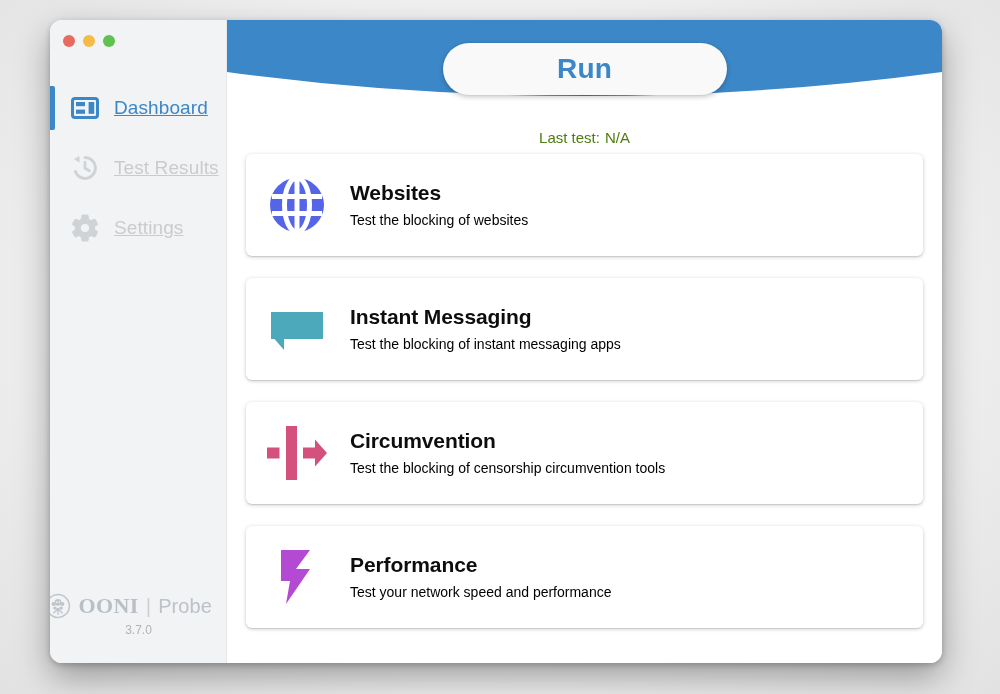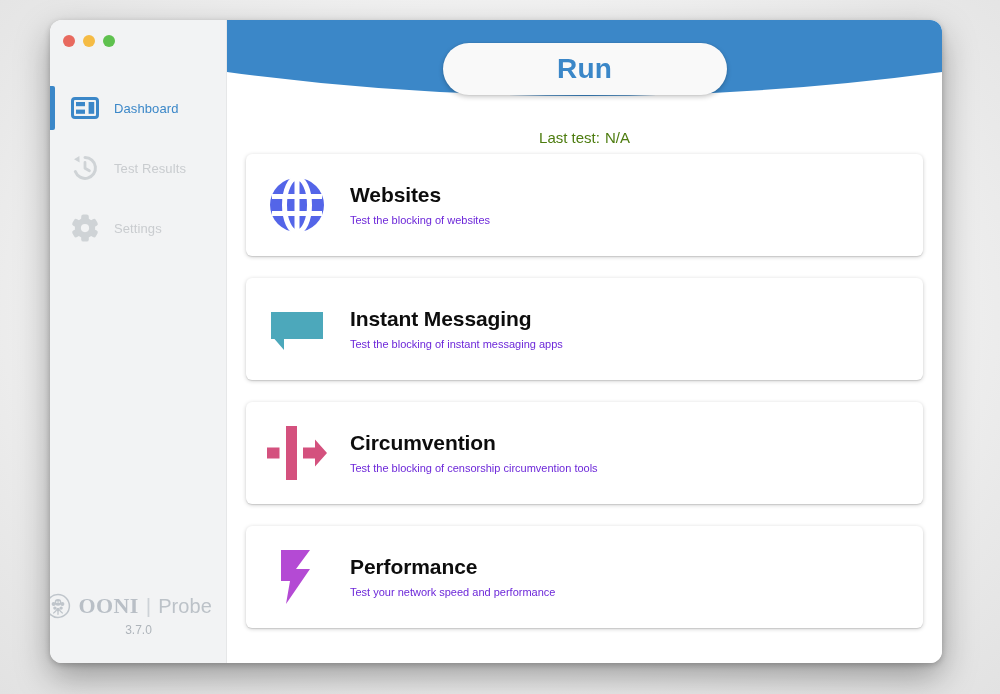--- a/index.html
+++ b/index.html
@@ -62,24 +62,25 @@
     position: absolute;
     left: 0; top: 8px;
     width: 5px; height: 44px;
     background: #3b87c8;
     border-radius: 0 2px 2px 0;
   }
 
   .nav-ico { width: 30px; height: 30px; flex: 0 0 30px; display: block; }
 
   .nav-label {
-    font-size: 13px;
+    font-size: 19px;
     letter-spacing: .1px;
     color: #3b87c8;
     white-space: nowrap;
+    text-decoration: underline;
   }
   .nav-item.inactive .nav-label { color: #c9cccf; }
 
   
   .brand {
     position: absolute;
     left: 0; right: 14px;
     bottom: 26px;
     text-align: center;
   }
@@ -196,22 +197,22 @@
   .card-text { margin-left: 22px; }
   .card-title {
     font-size: 21px;
     font-weight: bold;
     color: #0d0d0d;
     letter-spacing: -.1px;
     line-height: 1.15;
   }
   .card-desc {
     margin-top: 7px;
-    font-size: 11px;
-    color: #6d28d9;
+    font-size: 14px;
+    color: #000000;
     line-height: 1.2;
   }
 </style>
 </head>
 <body>
 
 <div class="window">
 
   <div class="sidebar">
 

